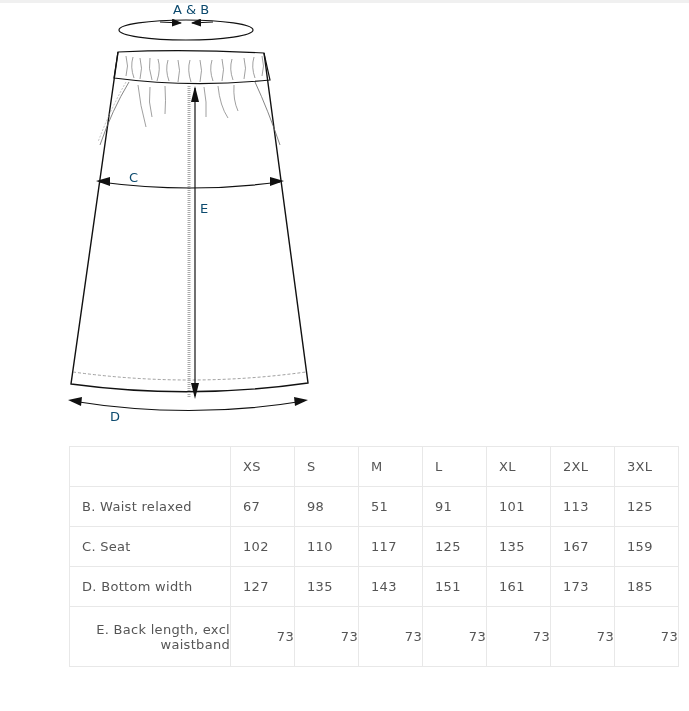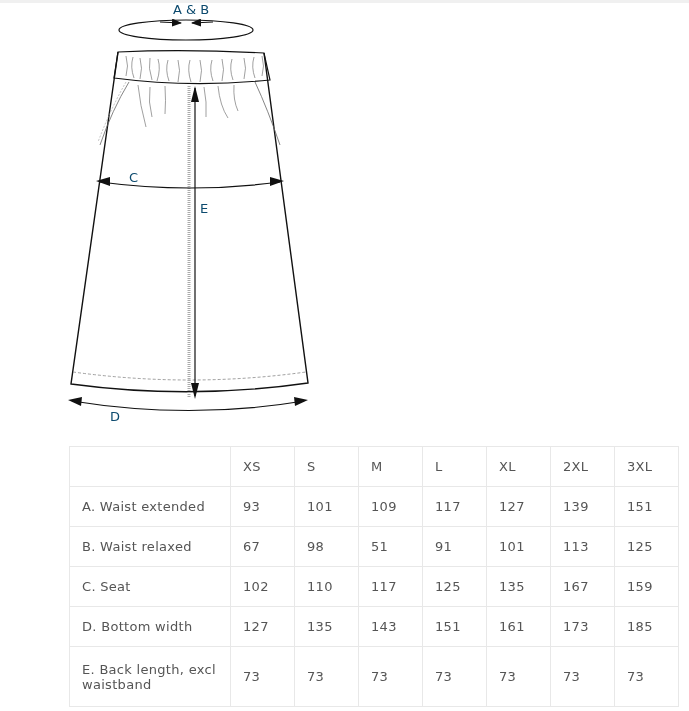--- a/index.html
+++ b/index.html
@@ -7,21 +7,21 @@
          font-family: "DejaVu Sans", sans-serif; color: #555; }
   .topbar { position: absolute; left: 0; top: 0; width: 689px; height: 3px; background: #f0f0f0; }
   #diagram { position: absolute; left: 0; top: 0; }
   .lbl { position: absolute; font-size: 13px; color: #0c4a6e; font-family: "DejaVu Sans", sans-serif; }
   table.sz { position: absolute; left: 69px; top: 446px; border-collapse: collapse;
              font-size: 13px; color: #555; }
   table.sz td { border: 1px solid #e8e8e8; padding: 0 0 0 12px; height: 39px; vertical-align: middle;
                 letter-spacing: 0.3px; }
   table.sz td.first { width: 148px; }
   table.sz td.num { width: 51px; }
-  table.sz tr.tall td { height: 59px; }
+  table.sz tr.tall td { height: 59px; text-align: right; }
 </style>
 </head>
 <body>
 
 <div class="topbar"></div>
 
 <svg id="diagram" width="689" height="440" viewBox="0 0 689 440">
   <defs>
     <marker id="arr" markerWidth="10" markerHeight="8" refX="9" refY="4" orient="auto" markerUnits="userSpaceOnUse">
       <path d="M0,0 L10,4 L0,8 z" fill="#111"></path>
@@ -103,30 +103,20 @@
     <td class="first"></td>
     <td class="num">XS</td>
     <td class="num">S</td>
     <td class="num">M</td>
     <td class="num">L</td>
     <td class="num">XL</td>
     <td class="num">2XL</td>
     <td class="num">3XL</td>
   </tr>
   <tr>
-    <td class="first">A. Waist extended</td>
-    <td>93</td>
-    <td>101</td>
-    <td>109</td>
-    <td>117</td>
-    <td>127</td>
-    <td>139</td>
-    <td>151</td>
-  </tr>
-  <tr>
     <td class="first">B. Waist relaxed</td>
     <td>67</td>
     <td>98</td>
     <td>51</td>
     <td>91</td>
     <td>101</td>
     <td>113</td>
     <td>125</td>
   </tr>
   <tr>

